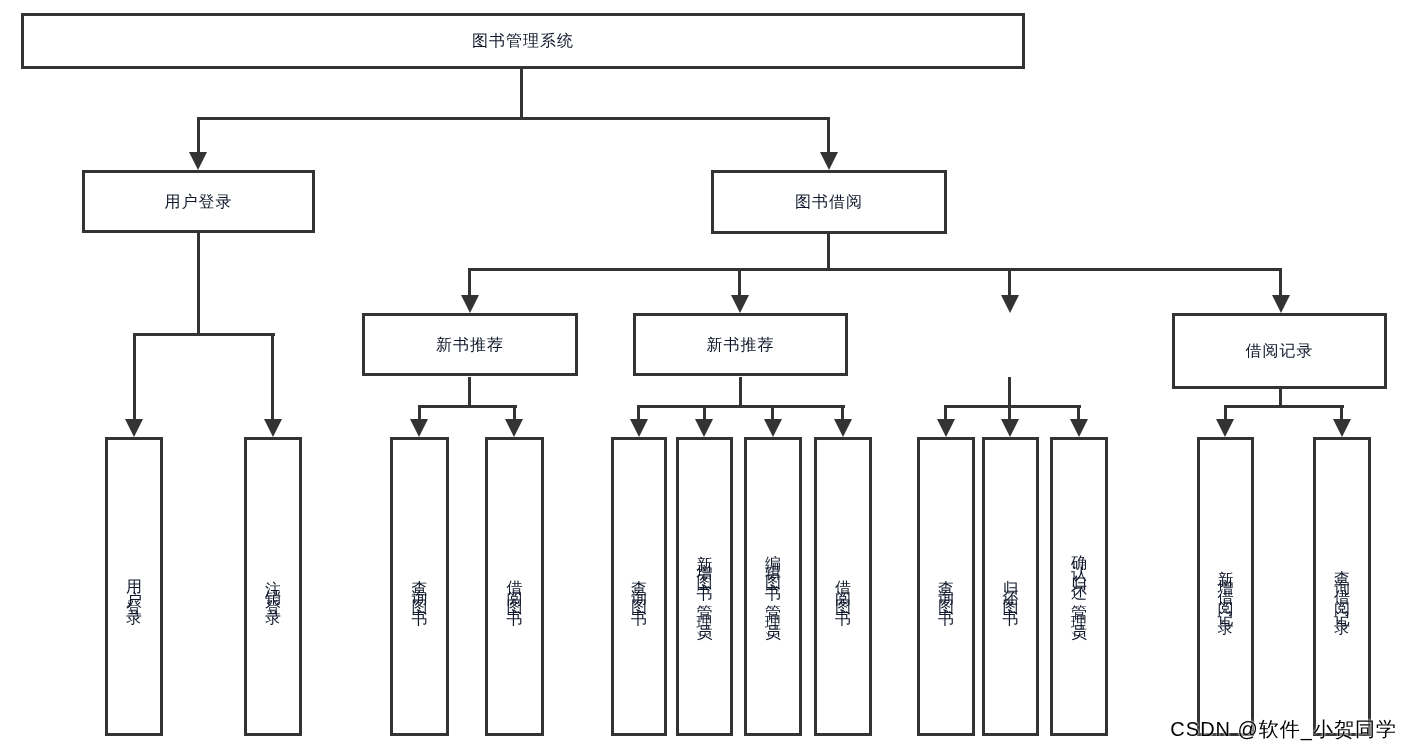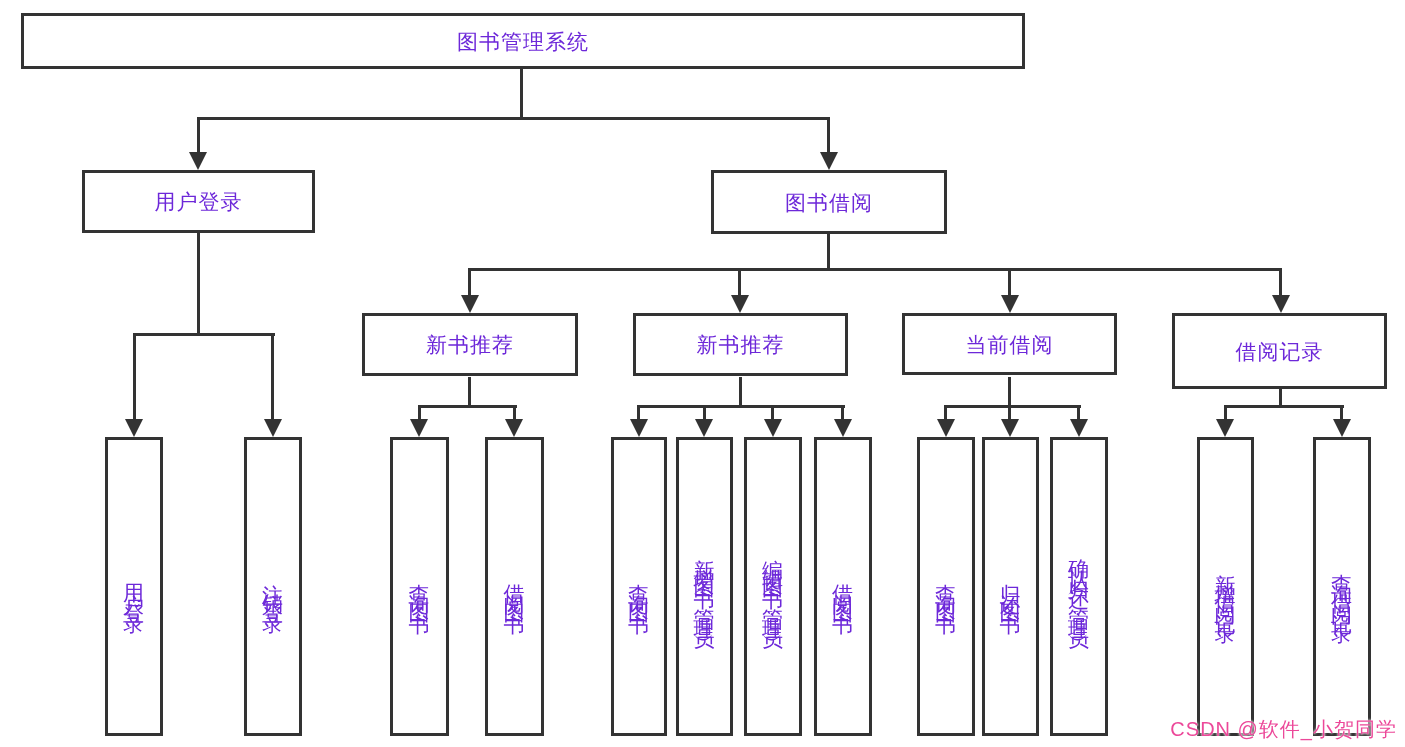--- a/index.html
+++ b/index.html
@@ -11,42 +11,42 @@
     overflow:hidden;
   }
   .node{
     position:absolute;
     box-sizing:border-box;
     border:3px solid #333333;
     background:#ffffff;
     display:flex;
     align-items:center;
     justify-content:center;
-    color:#6d28d9;
-    font-size:21px;
+    color:#0f172a;
+    font-size:16px;
     line-height:1;
   }
   .node.h span{white-space:nowrap;letter-spacing:1px;}
   .node.v span{
     writing-mode:vertical-rl;
     text-orientation:mixed;
     letter-spacing:10px;
     line-height:1;
   }
   .line{position:absolute;background:#333333;}
   .arrow{
     position:absolute;width:0;height:0;
     border-left:9px solid transparent;
     border-right:9px solid transparent;
     border-top:18px solid #333333;
   }
   .watermark{
     position:absolute;
     right:8px;bottom:4px;
-    color:#ec4899;
+    color:#000000;
     font-size:20px;
     letter-spacing:1px;
     text-shadow:0 0 3px #ffffff,0 0 2px #ffffff;
     white-space:nowrap;
   }
 </style>
 </head>
 <body>
 
 <div id="canvas">
@@ -120,23 +120,20 @@
   <div class="node h" style="left:711px;top:170px;width:236px;height:64px">
     <span>图书借阅</span>
   </div>
 
   <div class="node h" style="left:362px;top:313px;width:216px;height:63px">
     <span>新书推荐</span>
   </div>
   <div class="node h" style="left:633px;top:313px;width:215px;height:63px">
     <span>新书推荐</span>
   </div>
-  <div class="node h" style="left:902px;top:313px;width:215px;height:62px">
-    <span>当前借阅</span>
-  </div>
   <div class="node h" style="left:1172px;top:313px;width:215px;height:76px">
     <span>借阅记录</span>
   </div>
 
   <div class="node v" style="left:105px;top:437px;width:58px;height:299px">
     <span>用户登录</span>
   </div>
   <div class="node v" style="left:244px;top:437px;width:58px;height:299px">
     <span>注销登录</span>
   </div>

